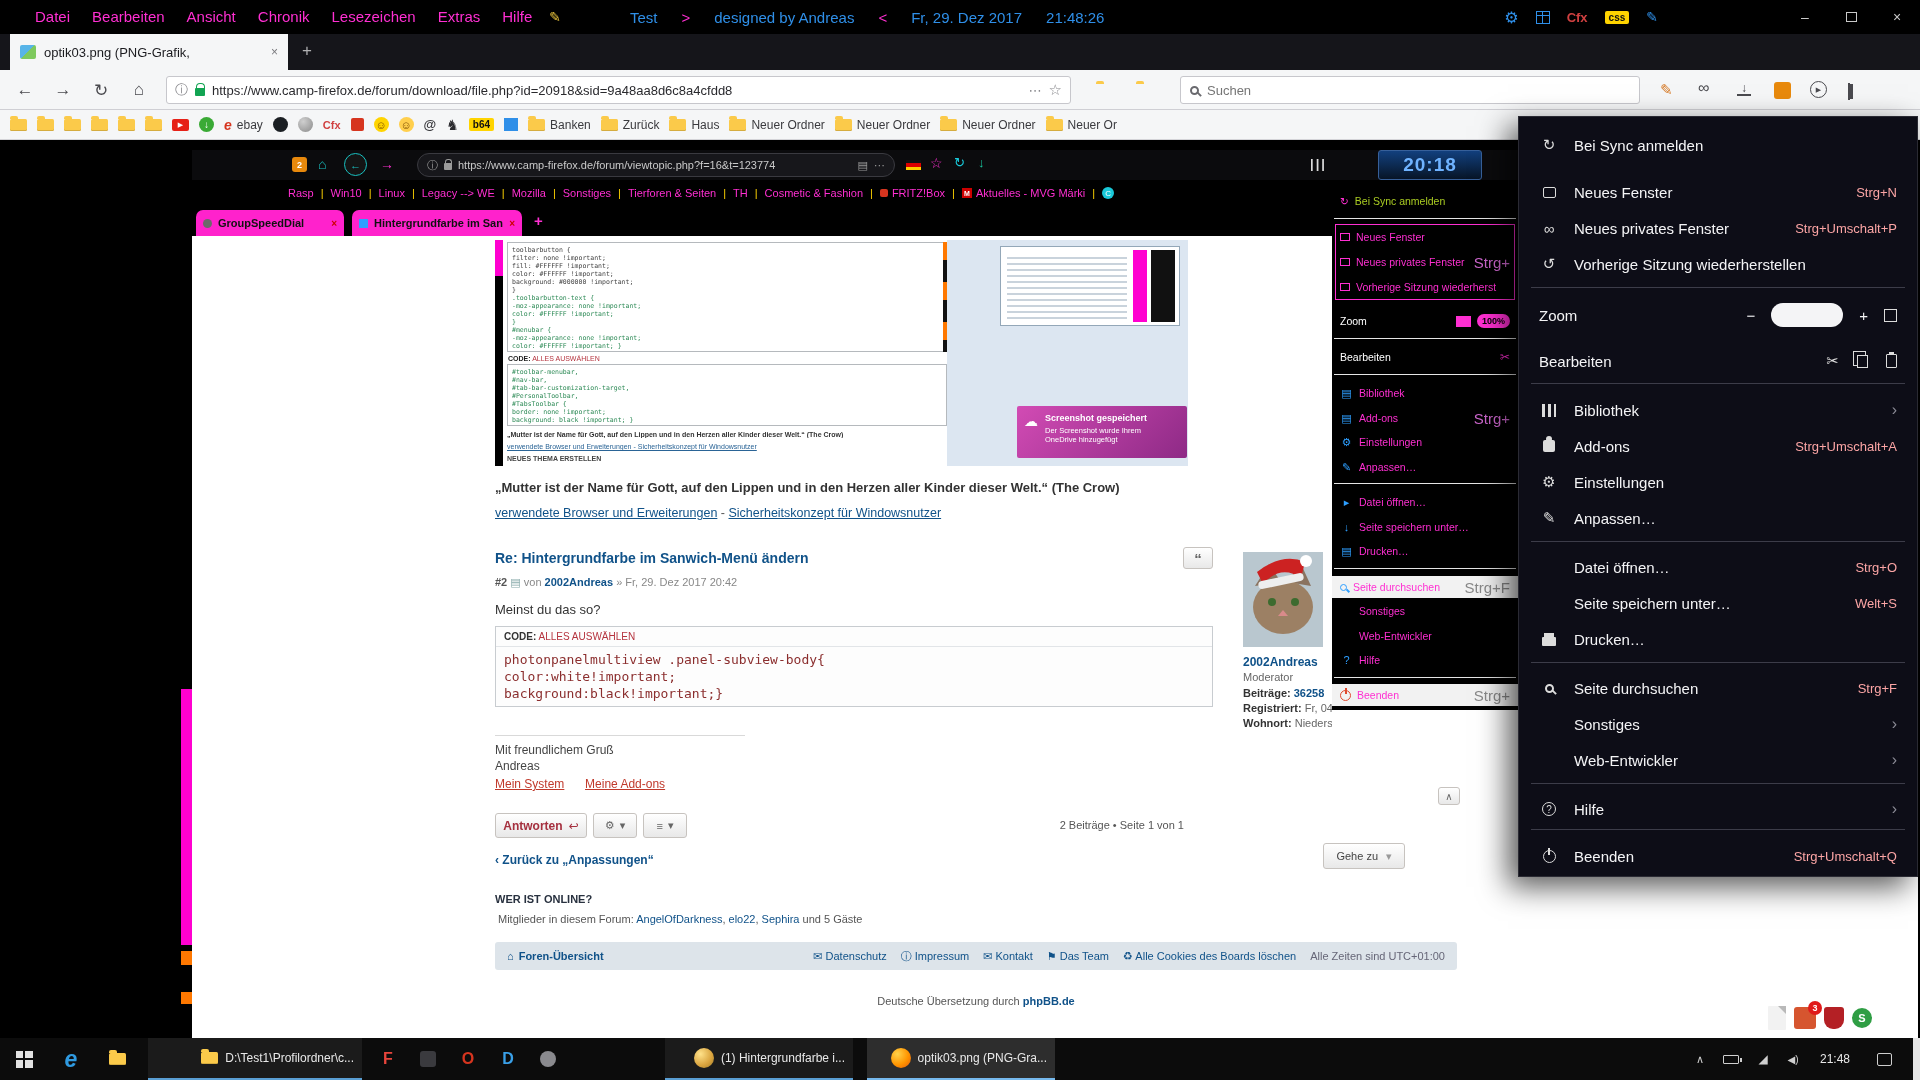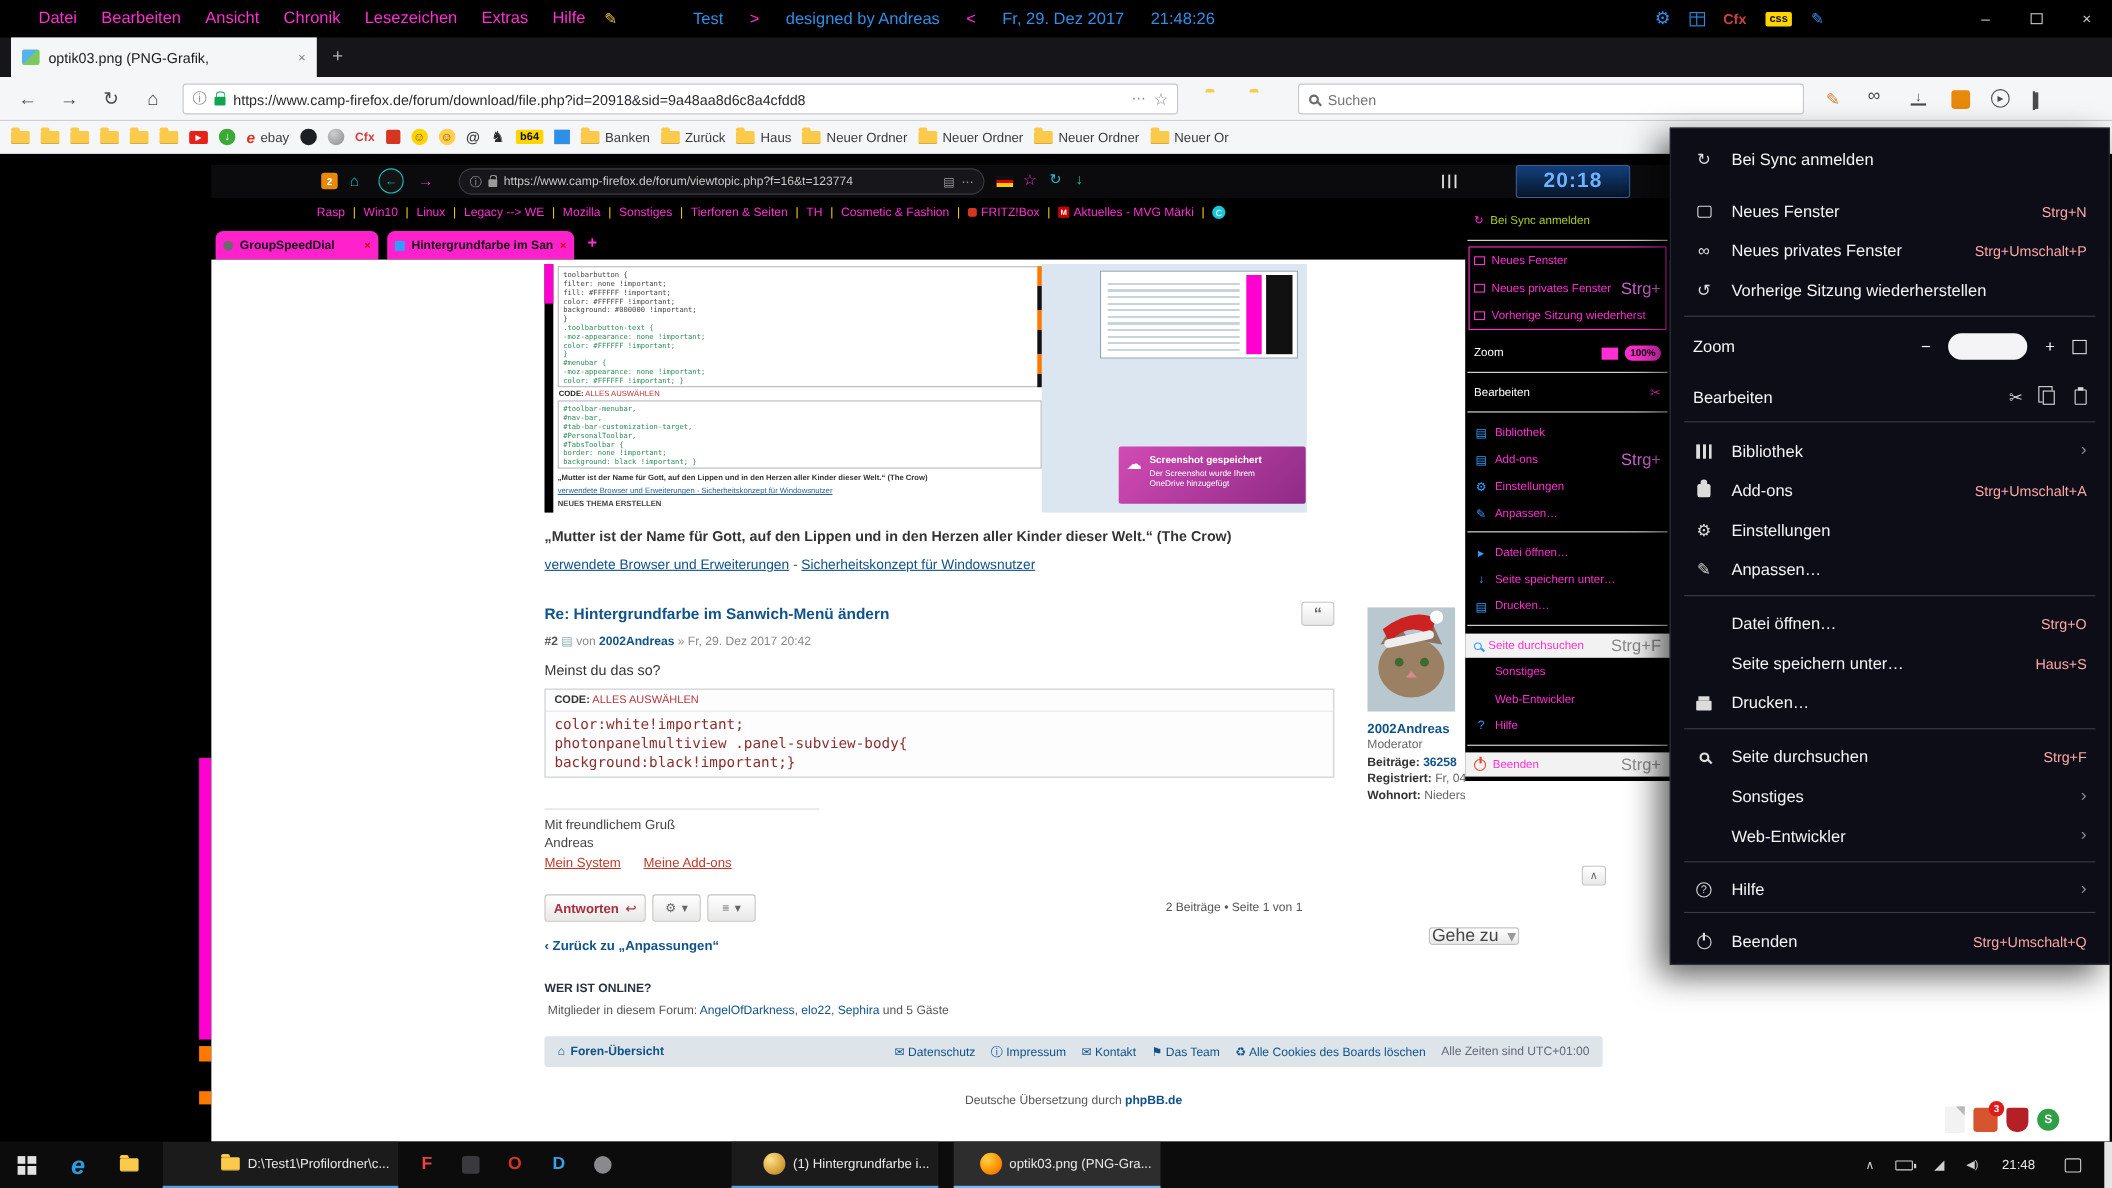--- a/index.html
+++ b/index.html
@@ -394,22 +394,22 @@
         <b style="color:#555">#2</b>
         <span style="color:#8aa">▤</span>
         <span>von</span>
         <b style="color:#105289">2002Andreas</b>
         <span>» Fr, 29. Dez 2017 20:42</span>
       </div>
       <div class="a" style="left:303px;top:366px;font-size:13px;color:#333">Meinst du das so?</div>
       <div class="a codebox" style="left:303px;top:390px;width:718px">
         <div class="cb-h"><b style="color:#333">CODE:</b> <span style="color:#b5333e">ALLES AUSWÄHLEN</span></div>
         <div class="cb-b">
+          <div>photonpanelmultiview .panel-subview-body{</div>
           <div>color:white!important;</div>
-          <div>photonpanelmultiview .panel-subview-body{</div>
           <div>background:black!important;}</div>
         </div>
       </div>
       <div class="a hline" style="left:303px;top:499px;width:250px"></div>
       <div class="a" style="left:303px;top:506px;font-size:12px;color:#444;line-height:16px">
         <div>Mit freundlichem Gruß</div>
         <div>Andreas</div>
       </div>
       <div class="a" style="left:303px;top:541px;font-size:12px">
         <span style="color:#c0392b;text-decoration:underline">Mein System</span>
@@ -456,21 +456,21 @@
       </div>
       <div class="a pbtn" style="left:451px;top:577px;width:44px;height:25px;gap:5px;font-size:11px">
         <span>≡</span>
           <span>▾</span>
       </div>
       <div class="a" style="left:700px;top:583px;width:292px;text-align:right;font-size:11px;color:#555">2 Beiträge • Seite 1 von 1</div>
 
       <div class="a" style="left:303px;top:617px;font-size:12px;color:#105289;font-weight:bold">
         <span>‹</span> <span>Zurück zu „Anpassungen“</span>
       </div>
-      <div class="a pbtn" style="left:1107px;top:607px;width:82px;height:16px;gap:8px;font-size:16px;color:#444">
+      <div class="a pbtn" style="left:1131px;top:607px;width:82px;height:26px;gap:8px;font-size:11px;color:#444">
         <span>Gehe zu</span>
           <span style="color:#999">▾</span>
       </div>
 
       <div class="a" style="left:303px;top:657px;font-size:11px;font-weight:bold;color:#28313f">WER IST ONLINE?</div>
       <div class="a" style="left:306px;top:677px;font-size:11px;color:#555">
         <span>Mitglieder in diesem Forum:</span>
         <span style="color:#105289">AngelOfDarkness</span><span>,</span>
         <span style="color:#105289">elo22</span><span>,</span>
         <span style="color:#105289">Sephira</span>
@@ -651,21 +651,21 @@
   </div>
   <div class="am-sep" style="top:424px"></div>
   <div class="am-row" style="top:432px">
     <span class="am-ico"></span>
     <span>Datei öffnen…</span>
       <span class="am-sc">Strg+O</span>
   </div>
   <div class="am-row" style="top:468px">
     <span class="am-ico"></span>
     <span>Seite speichern unter…</span>
-      <span class="am-sc">Haus+S</span>
+      <span class="am-sc">Welt+S</span>
   </div>
   <div class="am-row" style="top:504px">
     <span class="am-ico">
         <span class="i-print"></span>
       </span>
     <span>Drucken…</span>
   </div>
   <div class="am-sep" style="top:545px"></div>
   <div class="am-row" style="top:553px">
     <span class="am-ico">

